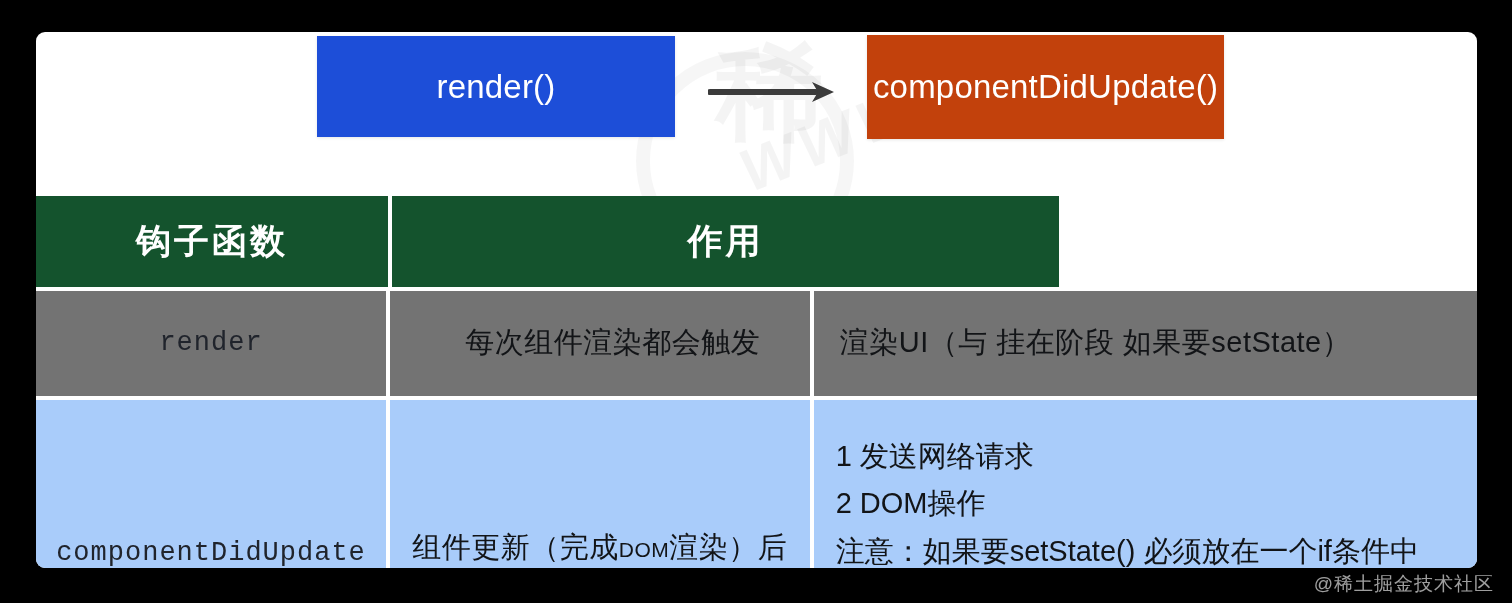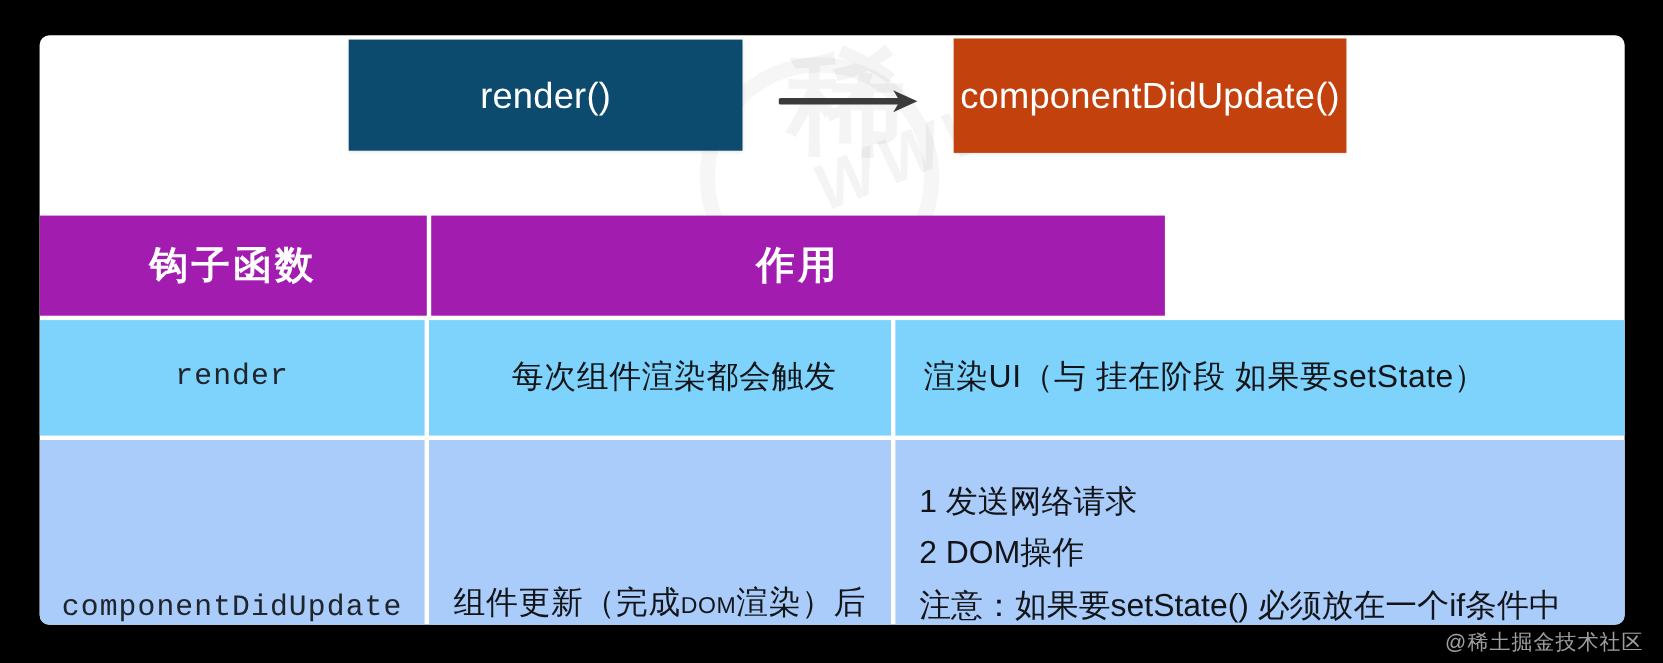--- a/index.html
+++ b/index.html
@@ -76,21 +76,21 @@
     font-size: 33px;
     font-weight: 400;
     letter-spacing: 0.2px;
     box-shadow: 0 1px 3px rgba(0,0,0,0.10);
   }
   #box-render {
     left: 281px;
     top: 4px;
     width: 358px;
     height: 101px;
-    background: #0c4a6e;
+    background: #1d4ed8;
   }
   #box-cdu {
     left: 831px;
     top: 3px;
     width: 357px;
     height: 104px;
     background: #c2410c;
   }
   #arrow {
     position: absolute;
@@ -120,33 +120,33 @@
     display: flex;
     align-items: center;
   }
   .col-1 { width: 352px; justify-content: center; }
   .col-2 { width: 422px; justify-content: center; }
   .col-3 { width: 667px; justify-content: flex-start; padding-left: 22px; }
 
   
   #header-row { height: 92px; }
   #header-row .tcell {
-    background: #a21caf;
+    background: #14532d;
     color: #ffffff;
     font-size: 35px;
     font-weight: 700;
     letter-spacing: 3px;
     justify-content: center;
     padding-left: 0;
   }
   #header-row .tcell + .tcell { margin-left: 4px; }
 
   
   #row-render { height: 106px; }
-  #row-render .tcell { background: #7dd3fc; }
+  #row-render .tcell { background: #737373; }
   #row-render .tcell + .tcell { margin-left: 4px; padding-left: 26px; }
 
   #row-cdu { height: 170px; }
   #row-cdu .tcell { background: #a9ccfa; align-items: flex-end; }
   #row-cdu .tcell + .tcell { margin-left: 4px; }
 
   
   #table .trow + .trow { margin-top: 4px; }
 
   .mono {

